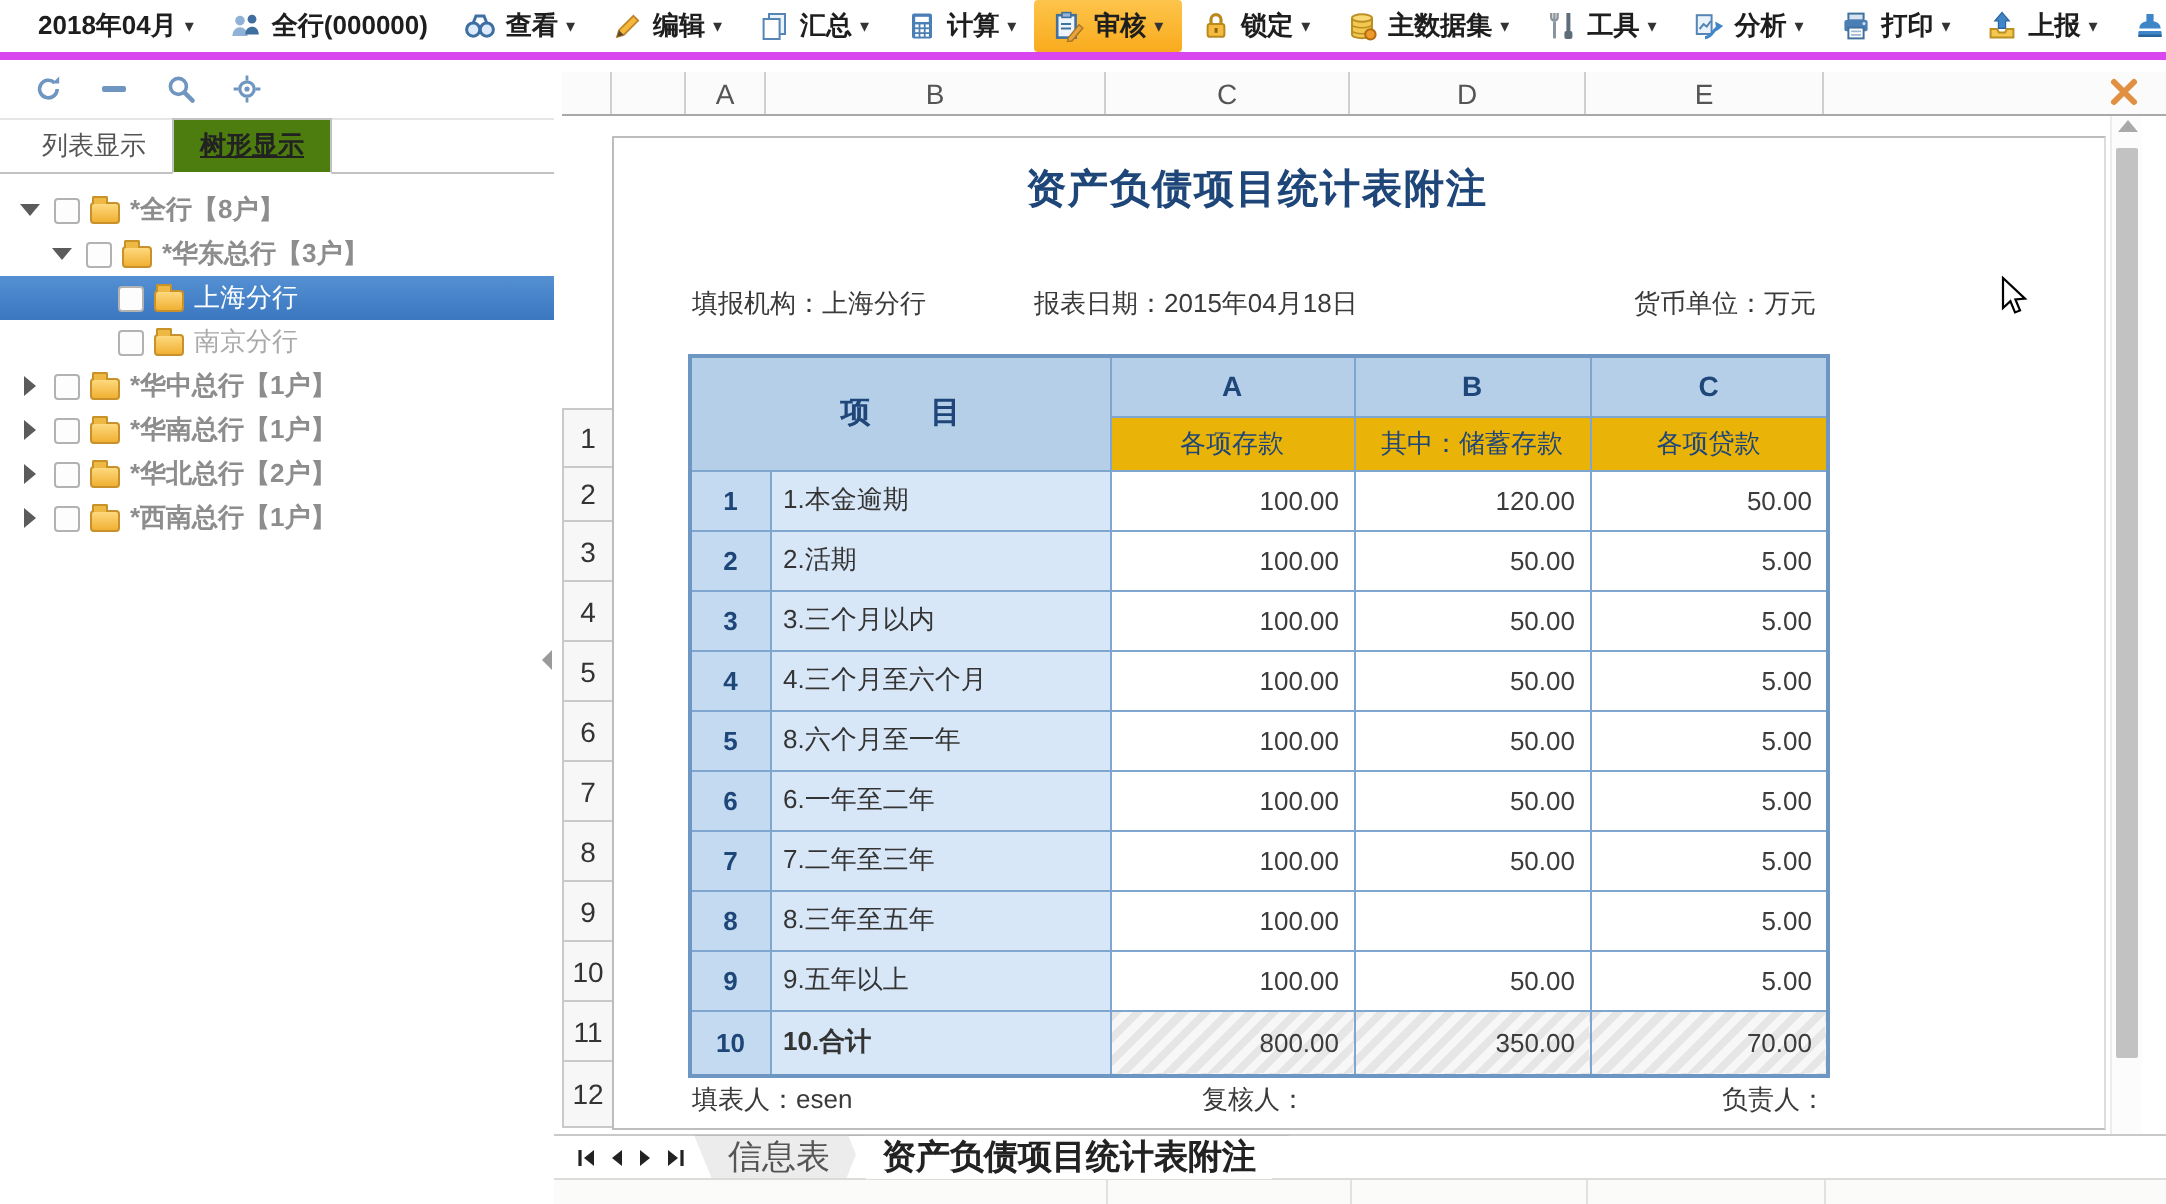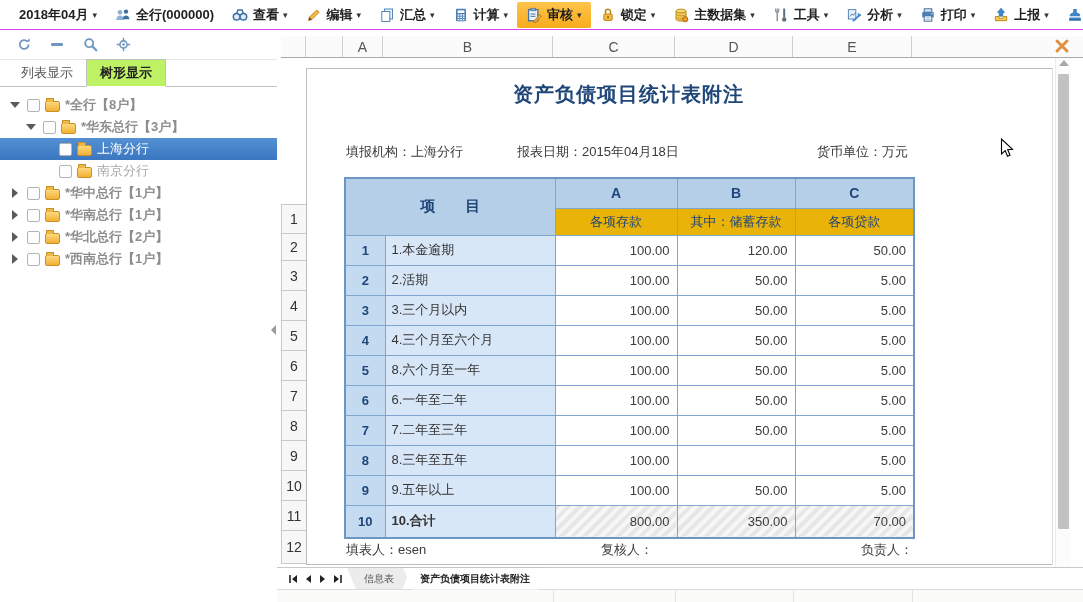--- a/index.html
+++ b/index.html
@@ -2,41 +2,41 @@
 <html><head>
 <meta charset="utf-8">
 <style>
   * { margin:0; padding:0; box-sizing:border-box; }
   html,body { width:1083px; height:602px; overflow:hidden; background:#fff;
     font-family:"Liberation Sans","DejaVu Sans",sans-serif; }
   #app { position:relative; width:1083px; height:602px; background:#fff; }
 
   
   #toolbar { position:absolute; left:0; top:0; width:1083px; height:30px;
-    background:#fff; border-bottom:1px solid #d946ef; display:flex; align-items:center;
+    background:#fff; border-bottom:4px solid #d946ef; display:flex; align-items:center;
     padding-left:10px; }
   .tbtn { display:flex; align-items:center; gap:5px; padding:3px 9px; height:26px;
     font-size:13px; font-weight:700; color:#1e1e1e; cursor:pointer; border-radius:2px; white-space:nowrap; }
   .tbtn.hl { background:linear-gradient(#fdc44b,#f9ab1d); }
   .ticon { display:flex; width:16px; height:16px; align-items:center; justify-content:center; }
   .tarrow { font-size:9px; color:#333; margin-left:-1px; }
 
   
   #sidebar { position:absolute; left:0; top:30px; width:323px; bottom:0;
     background:#fff; border-right:1px solid #c5c5c5; }
   #side-tools { height:30px; display:flex; align-items:center; gap:17px; padding-left:16px;
     border-bottom:1px solid #e6e6e6; }
   .stool { display:flex; width:16px; height:16px; align-items:center; justify-content:center;
     color:#6e96c0; cursor:pointer; }
   .stool .minusbar { width:12px; height:3px; background:#6e96c0; border-radius:1px; }
   #side-tabs { height:27px; display:flex; align-items:flex-end; padding-left:8px;
     border-bottom:1px solid #c2c2c2; }
   .side-tab { padding:4px 13px; font-size:13px; color:#555; cursor:pointer; position:relative; }
-  .side-tab.active { background:#bef264; border:1px solid #c2c2c2; border-bottom:1px solid #fff;
-    margin-bottom:-1px; font-weight:700; color:#222; }
+  .side-tab.active { background:#4d7c0f; border:1px solid #c2c2c2; border-bottom:1px solid #fff;
+    margin-bottom:-1px; font-weight:700; color:#222;text-decoration:underline; }
   #tree { padding-top:7px; }
   .trow { height:22px; display:flex; align-items:center; gap:5px; font-size:13px; cursor:pointer; }
   .trow.group .tlabel { color:#8d8d8d; font-weight:700; }
   .trow.leaf .tlabel { color:#a9a9a9; }
   .trow.selected { background:linear-gradient(#5490d2,#3a77c0); }
   .trow.selected .tlabel { color:#fff; font-weight:400; }
   .exp { width:14px; display:flex; justify-content:center; }
   .exp .down { width:0; height:0; border-left:5px solid transparent; border-right:5px solid transparent; border-top:6px solid #5b5b5b; }
   .exp .right { width:0; height:0; border-top:5px solid transparent; border-bottom:5px solid transparent; border-left:6px solid #5b5b5b; }
   .cbx { width:13px; height:13px; background:#fdfdfd; border:1px solid #b2b2b2; border-radius:2px; }
@@ -91,21 +91,21 @@
   #vscroll .up { position:absolute; top:2px; left:3px; width:0; height:0;
     border-left:5px solid transparent; border-right:5px solid transparent; border-bottom:6px solid #a9a9a9; cursor:pointer; }
   #vscroll .thumb { position:absolute; top:16px; left:2px; width:11px; height:455px;
     background:#c2c2c2; border-radius:1px; cursor:pointer; }
 
   
   #tabbar { position:absolute; left:0; right:0; top:537px; height:22px; background:#fff;
     border-top:1px solid #c9c9c9; display:flex; align-items:center; padding-left:8px; }
   .navbtn { width:15px; height:14px; display:flex; align-items:center; justify-content:center; cursor:pointer; }
   #sheettabs { display:flex; margin-left:10px; }
-  .sheettab { height:22px; line-height:21px; padding:0 17px; font-size:10px; color:#555;
+  .sheettab { height:22px; line-height:21px; padding:0 17px; font-size:17px; color:#555;
     background:#ececec; clip-path:polygon(0 0,100% 0,calc(100% - 9px) 100%,9px 100%);
     margin-left:-8px; cursor:pointer; filter:drop-shadow(0 0 1px #aaa); white-space:nowrap; }
   .sheettab.active { background:#fff; color:#222; font-weight:700; z-index:2; }
 
   #bottomstrip { position:absolute; left:0; right:0; bottom:0; height:13px; background:#fbfbfa;
     border-top:1px solid #dcdcdc; }
   #bottomstrip .tick { position:absolute; top:0; bottom:0; width:1px; background:#e2e2e2; }
 
   #cursor { position:absolute; left:723px; top:108px; pointer-events:none; z-index:50; }
 </style>

